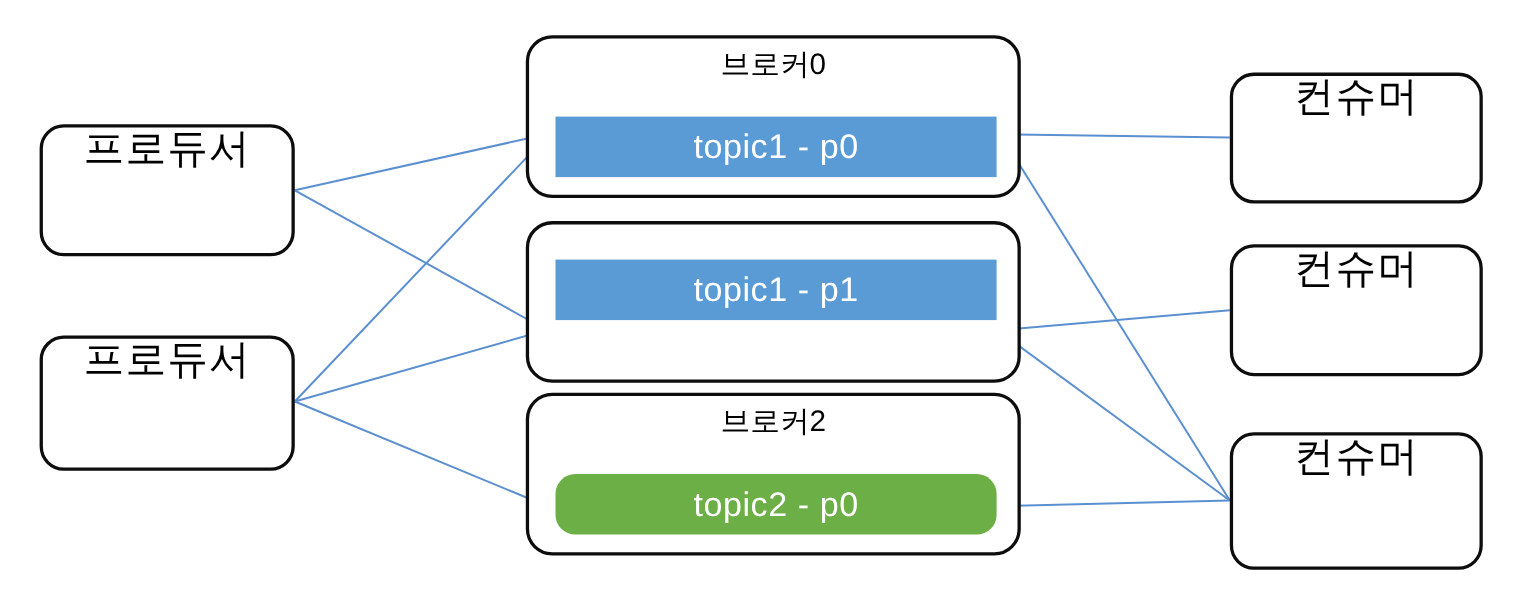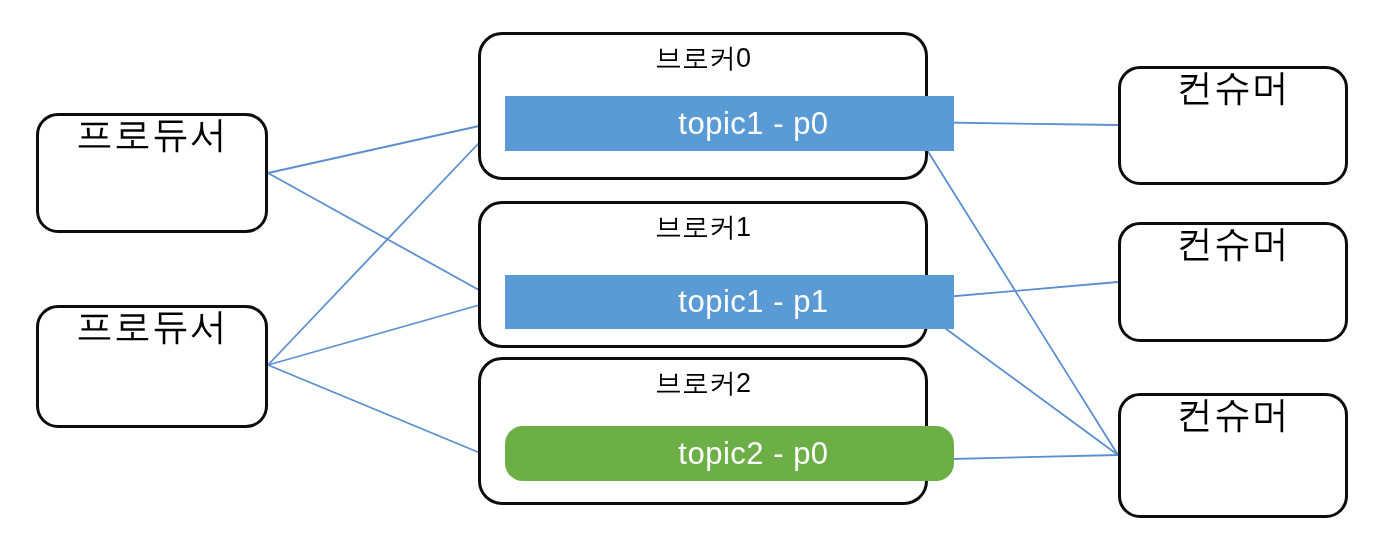--- a/index.html
+++ b/index.html
@@ -42,42 +42,41 @@
   .endpoint-label {
     font-size: 37px;
     color: #000000;
     letter-spacing: 1px;
     line-height: 1;
     white-space: nowrap;
   }
   .broker-node {
     flex-direction: column;
     align-items: stretch;
-    justify-content: flex-start;
+    justify-content: space-between;
     padding: 8px 24px 16px 24px;
     border-radius: 24px;
   }
   .broker-title {
     font-size: 27px;
     color: #000000;
     text-align: center;
     line-height: 1.15;
     margin-bottom: 8px;
     white-space: nowrap;
   }
   .partition-bar {
     height: 55px;
     display: flex;
     align-items: center;
     justify-content: center;
     color: #ffffff;
     font-size: 31px;
     letter-spacing: 0.5px;
     white-space: nowrap;
-    padding-left: 48px;
   }
 </style>
 </head>
 <body>
 
 <div id="diagram-canvas">
 
   <svg id="edge-layer" viewBox="0 0 1379 543" width="1379" height="543" xmlns="http://www.w3.org/2000/svg">
     <defs>
       <marker id="arrowhead" markerWidth="9" markerHeight="7" refX="8.4" refY="3.5" orient="auto" markerUnits="strokeWidth">
@@ -105,21 +104,20 @@
     <span class="endpoint-label">프로듀서</span>
   </div>
 
   <div class="node broker-node" style="left: 478px; top: 32px; width: 450px; height: 148px;">
     <div class="broker-title">브로커0</div>
     <div class="partition-bar" style="width: 401px; margin-left: 0px; margin-top: 14px; background: rgb(91, 155, 213);">
       <span>topic1 - p0</span>
     </div>
   </div>
   <div class="node broker-node" style="left: 478px; top: 201px; width: 450px; height: 147px;">
-    <div class="broker-title">브로커1</div>
     <div class="partition-bar" style="width: 401px; margin-left: 0px; margin-top: 24px; background: rgb(91, 155, 213);">
       <span>topic1 - p1</span>
     </div>
   </div>
   <div class="node broker-node" style="left: 478px; top: 357px; width: 450px; height: 148px;">
     <div class="broker-title">브로커2</div>
     <div class="partition-bar" style="width: 401px; margin-left: 0px; margin-top: 19px; background: rgb(108, 175, 70); border-radius: 18px;">
       <span>topic2 - p0</span>
     </div>
   </div>

